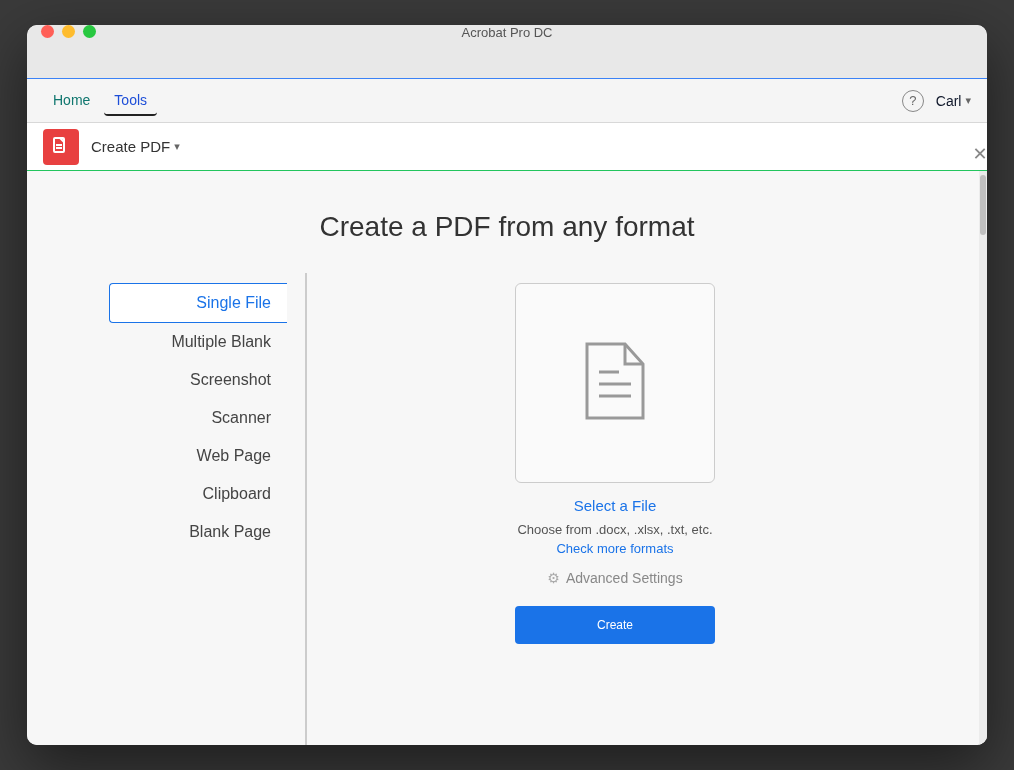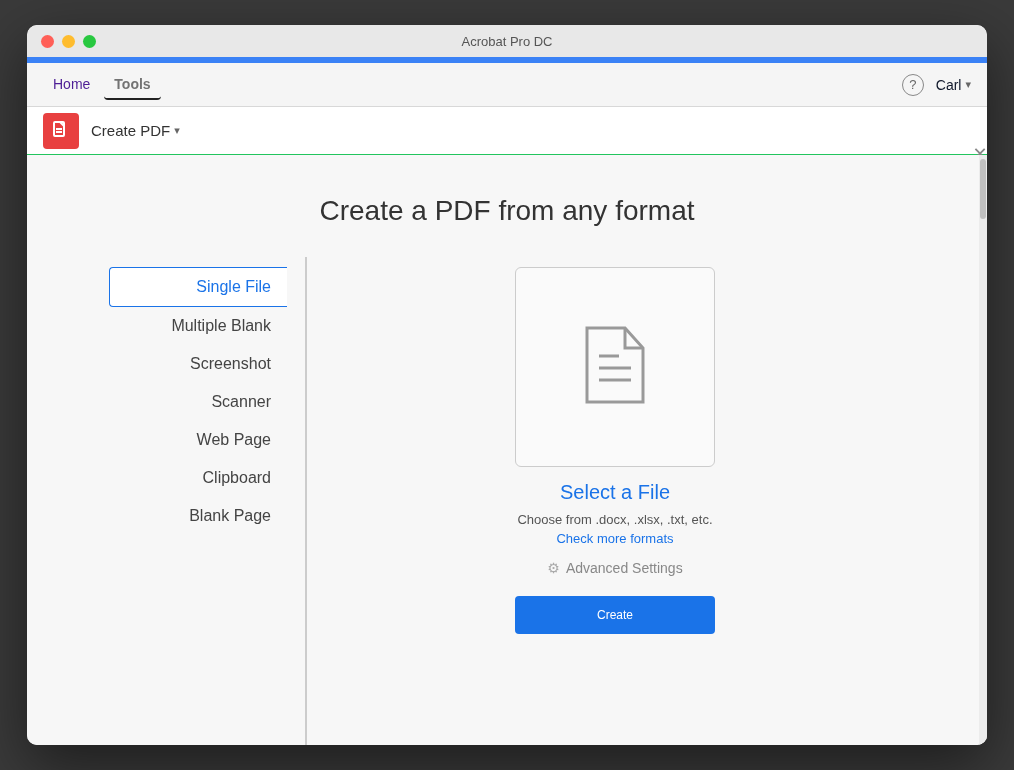--- a/index.html
+++ b/index.html
@@ -20,27 +20,27 @@
       border-radius: 10px;
       box-shadow: 0 20px 60px rgba(0,0,0,0.5);
       display: flex;
       flex-direction: column;
       overflow: hidden;
     }
 
     
     .title-bar {
       background: #e8e8e8;
-      height: 38px;
-      display: flex;
-      align-items: center;
+      height: 54px;
+      display: flex;
+      align-items: flex-start;
       justify-content: center;
       position: relative;
       border-radius: 10px 10px 0 0;
-      border-bottom: 6px solid #3b82f6;
+      border-bottom: 1px solid #3b82f6;
     }
 
     .window-controls {
       position: absolute;
       left: 14px;
       display: flex;
       gap: 8px;
     }
 
     .wc-btn {
@@ -72,27 +72,27 @@
     }
 
     .menu-nav {
       display: flex;
       gap: 4px;
     }
 
     .menu-item {
       padding: 6px 10px;
       font-size: 14px;
-      color: #4c1d95;
+      color: #0f766e;
       cursor: pointer;
       border-radius: 4px;
     }
     .menu-item.active {
-      color: #737373;
-      font-weight: 700;
+      color: #1d4ed8;
+      font-weight: 400;
       border-bottom: 2px solid #222;
     }
 
     .menu-right {
       position: absolute;
       right: 16px;
       display: flex;
       align-items: center;
       gap: 12px;
     }
@@ -257,21 +257,21 @@
     .file-icon svg {
       width: 80px;
       height: 90px;
       stroke: #888;
       fill: none;
       stroke-width: 2;
     }
 
     .select-file-link {
       color: #1a73e8;
-      font-size: 20px;
+      font-size: 15px;
       cursor: pointer;
       margin-bottom: 8px;
       text-decoration: none;
     }
 
     .formats-text {
       font-size: 13px;
       color: #555;
       text-align: center;
       margin-bottom: 4px;

